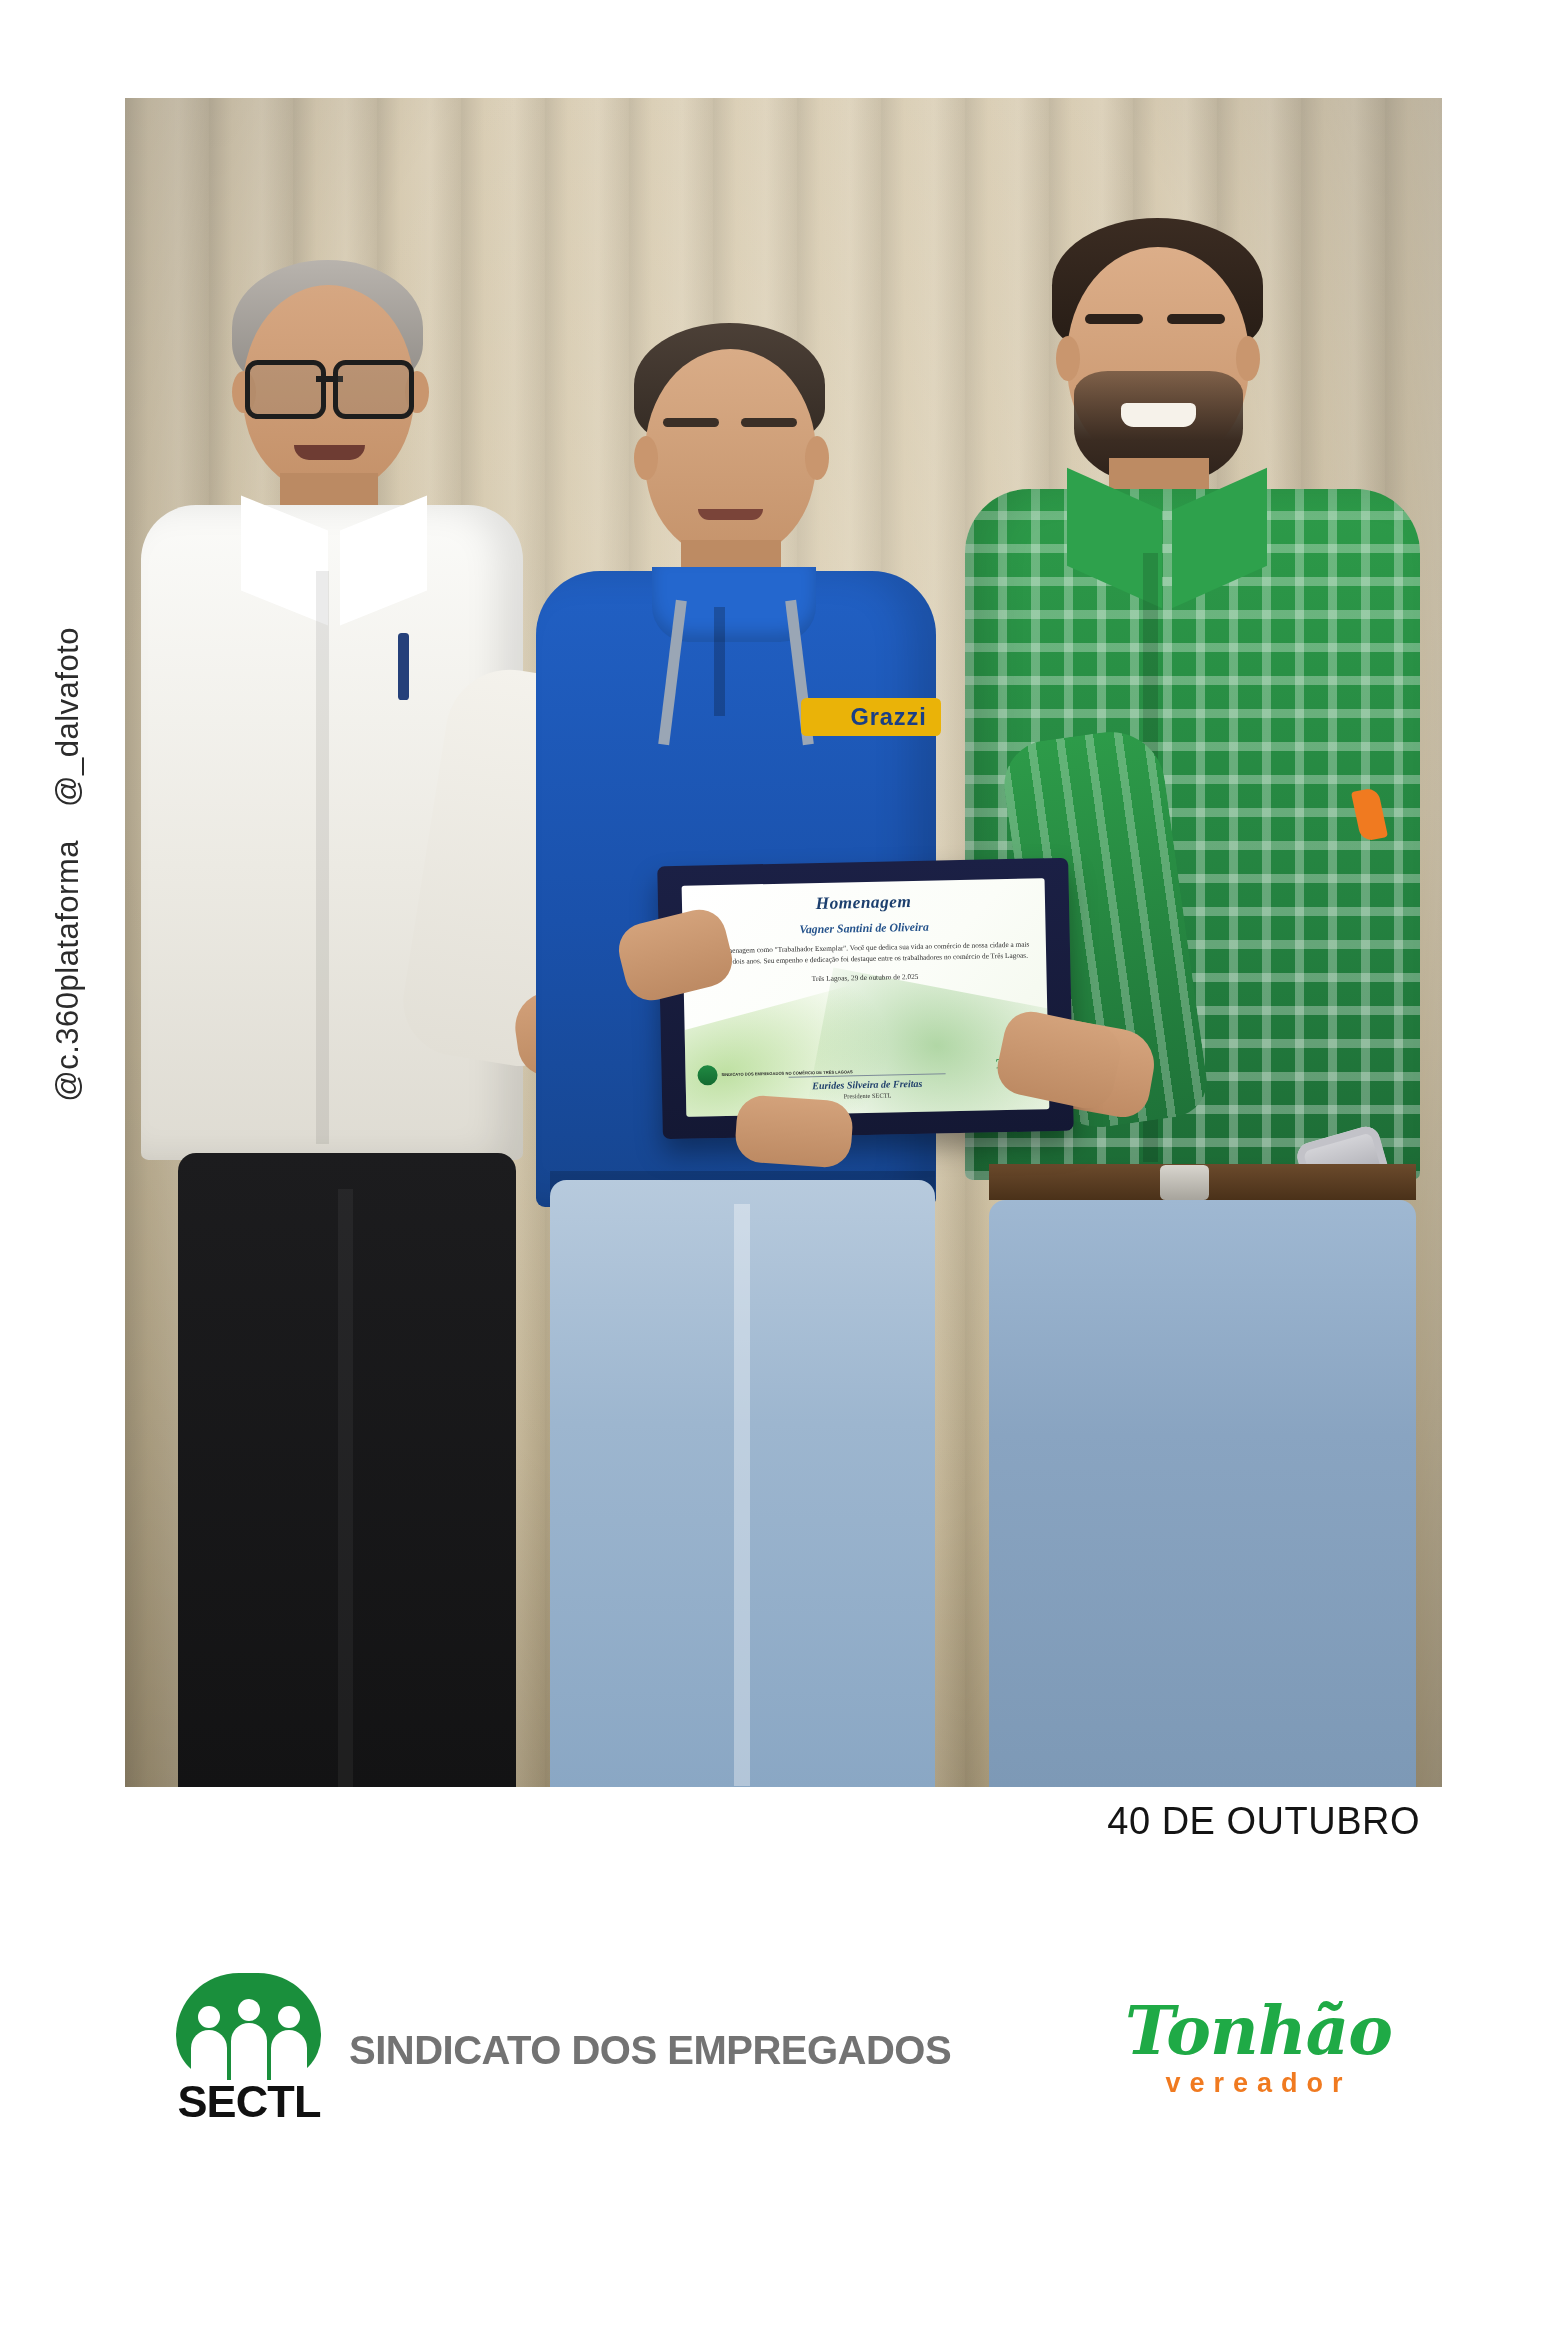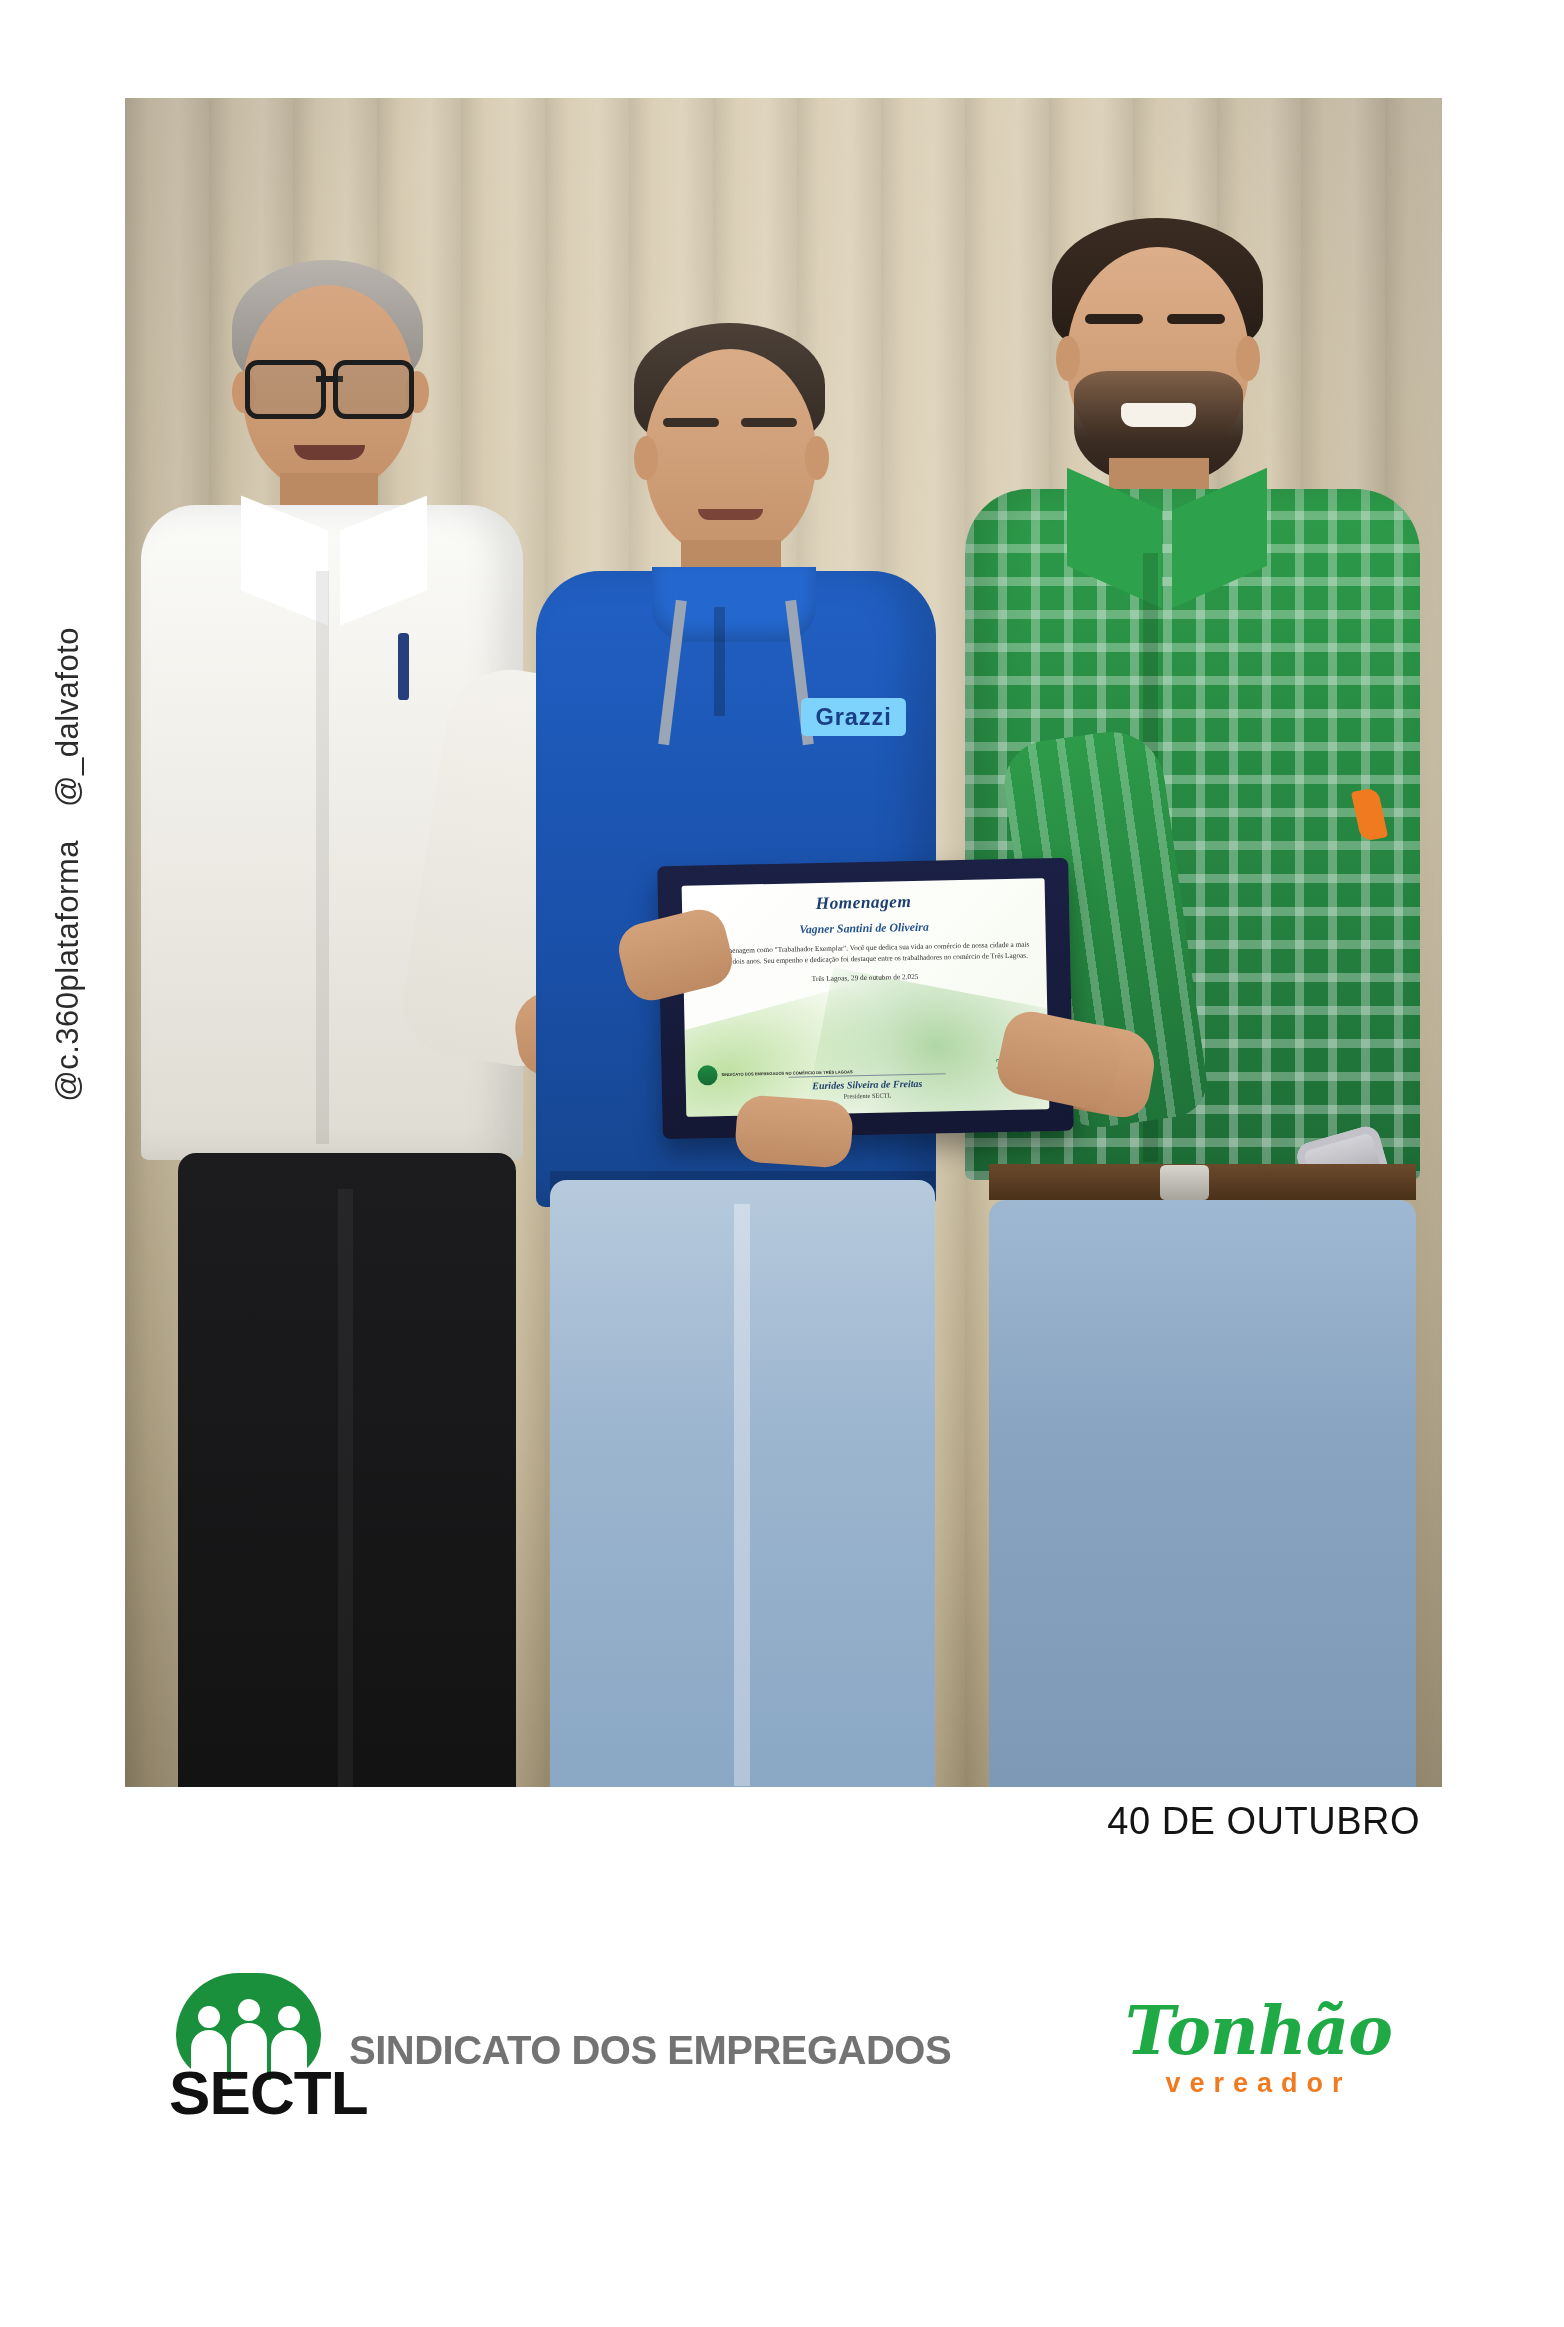--- a/index.html
+++ b/index.html
@@ -205,24 +205,24 @@
   #p-center .polo-placket {
     position: absolute; left: 589px; top: 509px; width: 11px; height: 109px; background: rgba(0,0,0,0.22);
   }
   #p-center .lanyard-l, #p-center .lanyard-r {
     position: absolute; top: 502px; width: 11px; height: 145px; background: #9aa6b5;
   }
   #p-center .lanyard-l { left: 542px; transform: rotate(7deg); }
   #p-center .lanyard-r { left: 669px; transform: rotate(-7deg); }
   #p-center .chest-logo {
     position: absolute; left: 676px; top: 600px; width: 105px; height: 38px;
-    background: #7dd3fc; border-radius: 5.5px;
+    background: #eab308; border-radius: 5.5px;
     display: flex; align-items: center; justify-content: center;
     font-family: "Liberation Sans", sans-serif; font-size: 23.6px; font-weight: bold;
-    color: #1a3f86; letter-spacing: 0.9px;
+    color: #1a3f86; letter-spacing: 0.9px; padding-left: 35px;
   }
   #p-center .legs {
     left: 425px; top: 1082px; width: 385px; height: 607px;
     background: linear-gradient(180deg, #b7cadd 0%, #9db6cf 40%, #8aa7c4 100%);
     border-radius: 16.4px 16.4px 0 0;
   }
   #p-center .legs::after {
     content: ""; position: absolute; left: 184px; top: 23.6px; width: 16.4px; height: 582px;
     background: rgba(255,255,255,0.35);
   }
@@ -470,21 +470,21 @@
     content: ""; position: absolute; left: 7.3px; top: -23.6px;
     width: 22px; height: 22px; background: #ffffff; border-radius: 50%;
   }
   .sectl-mark .fig.f1 { left: 22px; }
   .sectl-mark .fig.f2 { left: 62px; height: 60px; bottom: 45px; }
   .sectl-mark .fig.f3 { left: 102px; }
   .sectl-mark .word {
     position: absolute; left: 0; bottom: 0; width: 160px;
     text-align: center;
     font-family: "Liberation Sans", sans-serif;
-    font-weight: bold; font-size: 62px; letter-spacing: -0.9px;
+    font-weight: bold; font-size: 45px; letter-spacing: -0.9px;
     color: #111111;
   }
   .sectl-text {
     font-family: "Liberation Sans", sans-serif;
     font-weight: bold;
     font-size: 40px;
     line-height: 1.12;
     letter-spacing: -0.5px;
     color: #737373;
     text-transform: uppercase;

